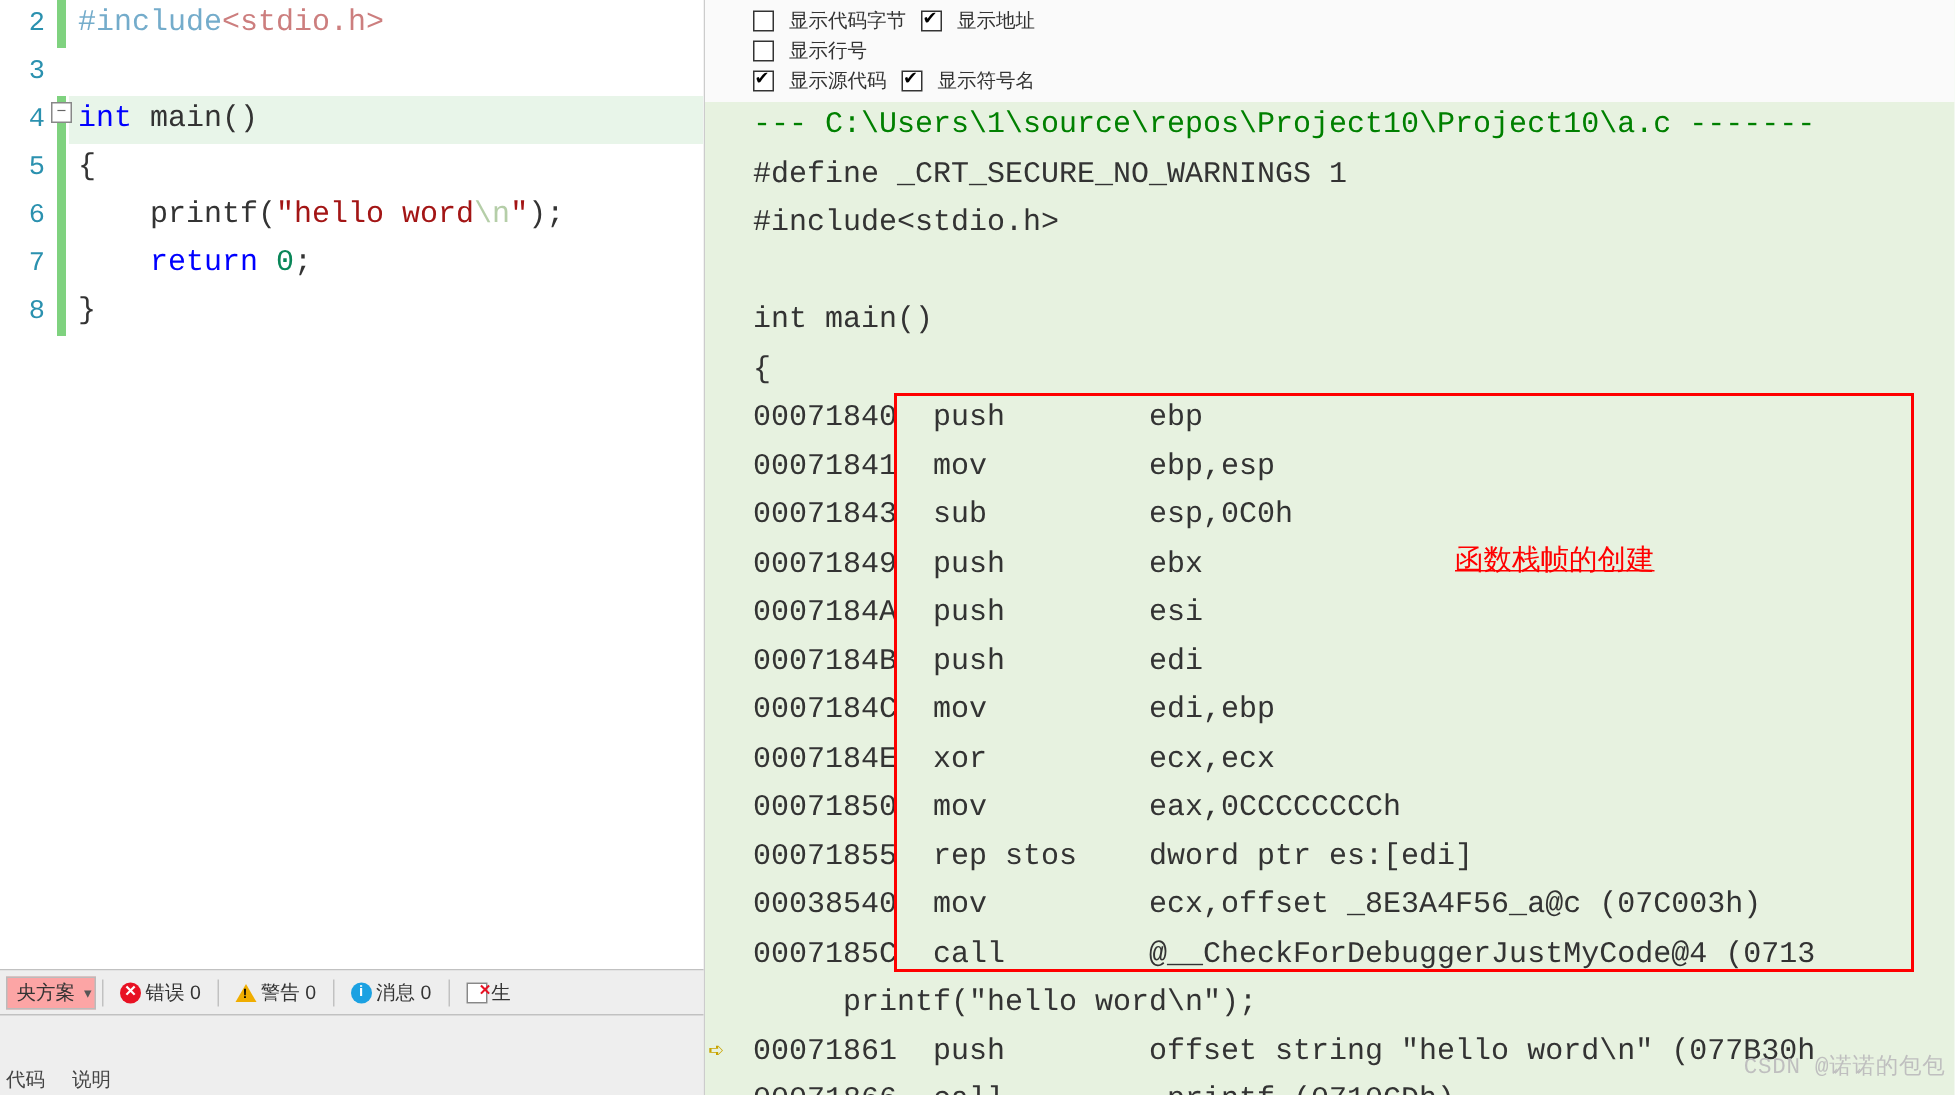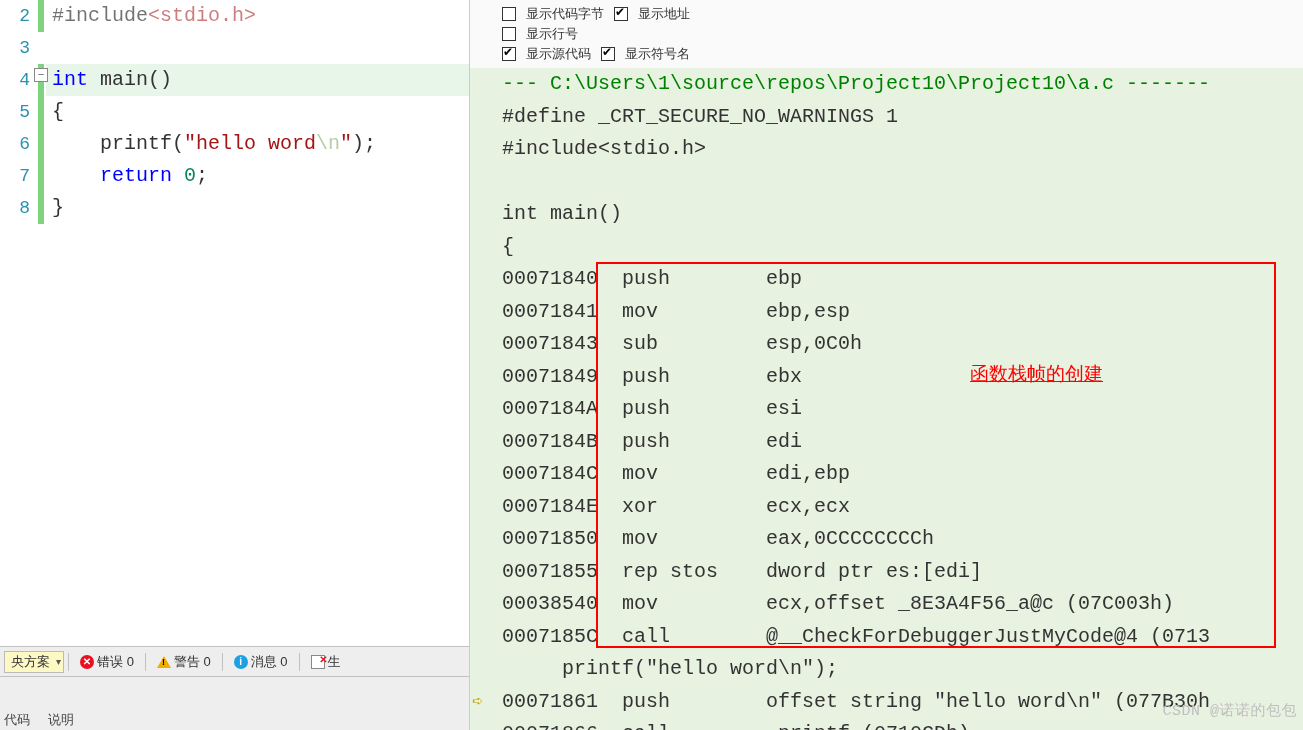--- a/index.html
+++ b/index.html
@@ -11,29 +11,29 @@
   .gutter { width:36px; text-align:right; color:#2b91af; background:#fff; padding-top:0; }
   .gutter div { height:32px; line-height:32px; padding-right:6px; font-size:18px; }
   .changebar { width:10px; background:transparent; }
   .changebar .bar { width:6px; background:#7fd27f; margin-left:2px; }
   .code-lines { flex:1; position:relative; }
   .code-lines .line { height:32px; line-height:32px; white-space:pre; font-size:20px; padding-left:6px; }
   .hl-line { background:#e8f5e9; }
   .fold { position:absolute; left:-12px; top:68px; width:14px; height:14px; border:1px solid #888; background:#fff; color:#666; font-size:11px; line-height:12px; text-align:center; }
   .kw { color:#0000ff; }
   .hdr { color:#a31515;text-align:center; }
-  .pp { color:#000000; }
+  .pp { color:#0369a1; }
   .str { color:#a31515; }
   .esc { color:#b5cea8; }
   .num { color:#098658; }
   .fn { color:#333; }
   
   .errlist { height:84px; border-top:1px solid #c1c1c1; background:#eee; font-family:"Microsoft YaHei", sans-serif; font-size:13px; }
   .errlist .toolbar { display:flex; align-items:center; height:30px; gap:4px; padding:2px 4px; background:#eee; border-bottom:1px solid #c1c1c1;}
-  .errlist .dropdown { border:1px solid #bbb; background:#fef9c3; height:22px; display:flex; align-items:center; padding:0 2px 0 6px; gap:6px; }
+  .errlist .dropdown { border:1px solid #bbb; background:#fca5a5; height:22px; display:flex; align-items:center; padding:0 2px 0 6px; gap:6px; }
   .errlist .chev { font-size:10px; color:#555; }
   .errlist .btn { display:flex; align-items:center; gap:3px; height:22px; padding:0 6px; border:1px solid transparent; }
   .err-ic { width:14px; height:14px; border-radius:50%; background:#e81123; color:#fff; font-size:10px; line-height:14px; text-align:center; font-weight:bold;}
   .warn-ic { width:0; height:0; border-left:7px solid transparent; border-right:7px solid transparent; border-bottom:12px solid #f0ad00; position:relative;}
   .warn-ic::after{content:"!"; position:absolute; left:-2px; top:1px; font-size:9px; color:#000; font-weight:bold;}
   .info-ic { width:14px; height:14px; border-radius:50%; background:#1ba1e2; color:#fff; font-size:10px; line-height:14px; text-align:center; font-weight:bold;}
   .build-ic { width:14px; height:14px; background:#fff; border:1px solid #888; position:relative;}
   .build-ic::after{content:"✕"; color:#e81123; position:absolute; top:-2px; right:-4px; font-size:10px; font-weight:bold;}
   .errlist .hdrrow { display:flex; height:22px; align-items:center; padding:0 4px; gap:18px; color:#444; border-bottom:1px solid #d6d6d6;margin-top:32px;}
   .vsep{ width:1px; height:18px; background:#c1c1c1; }

